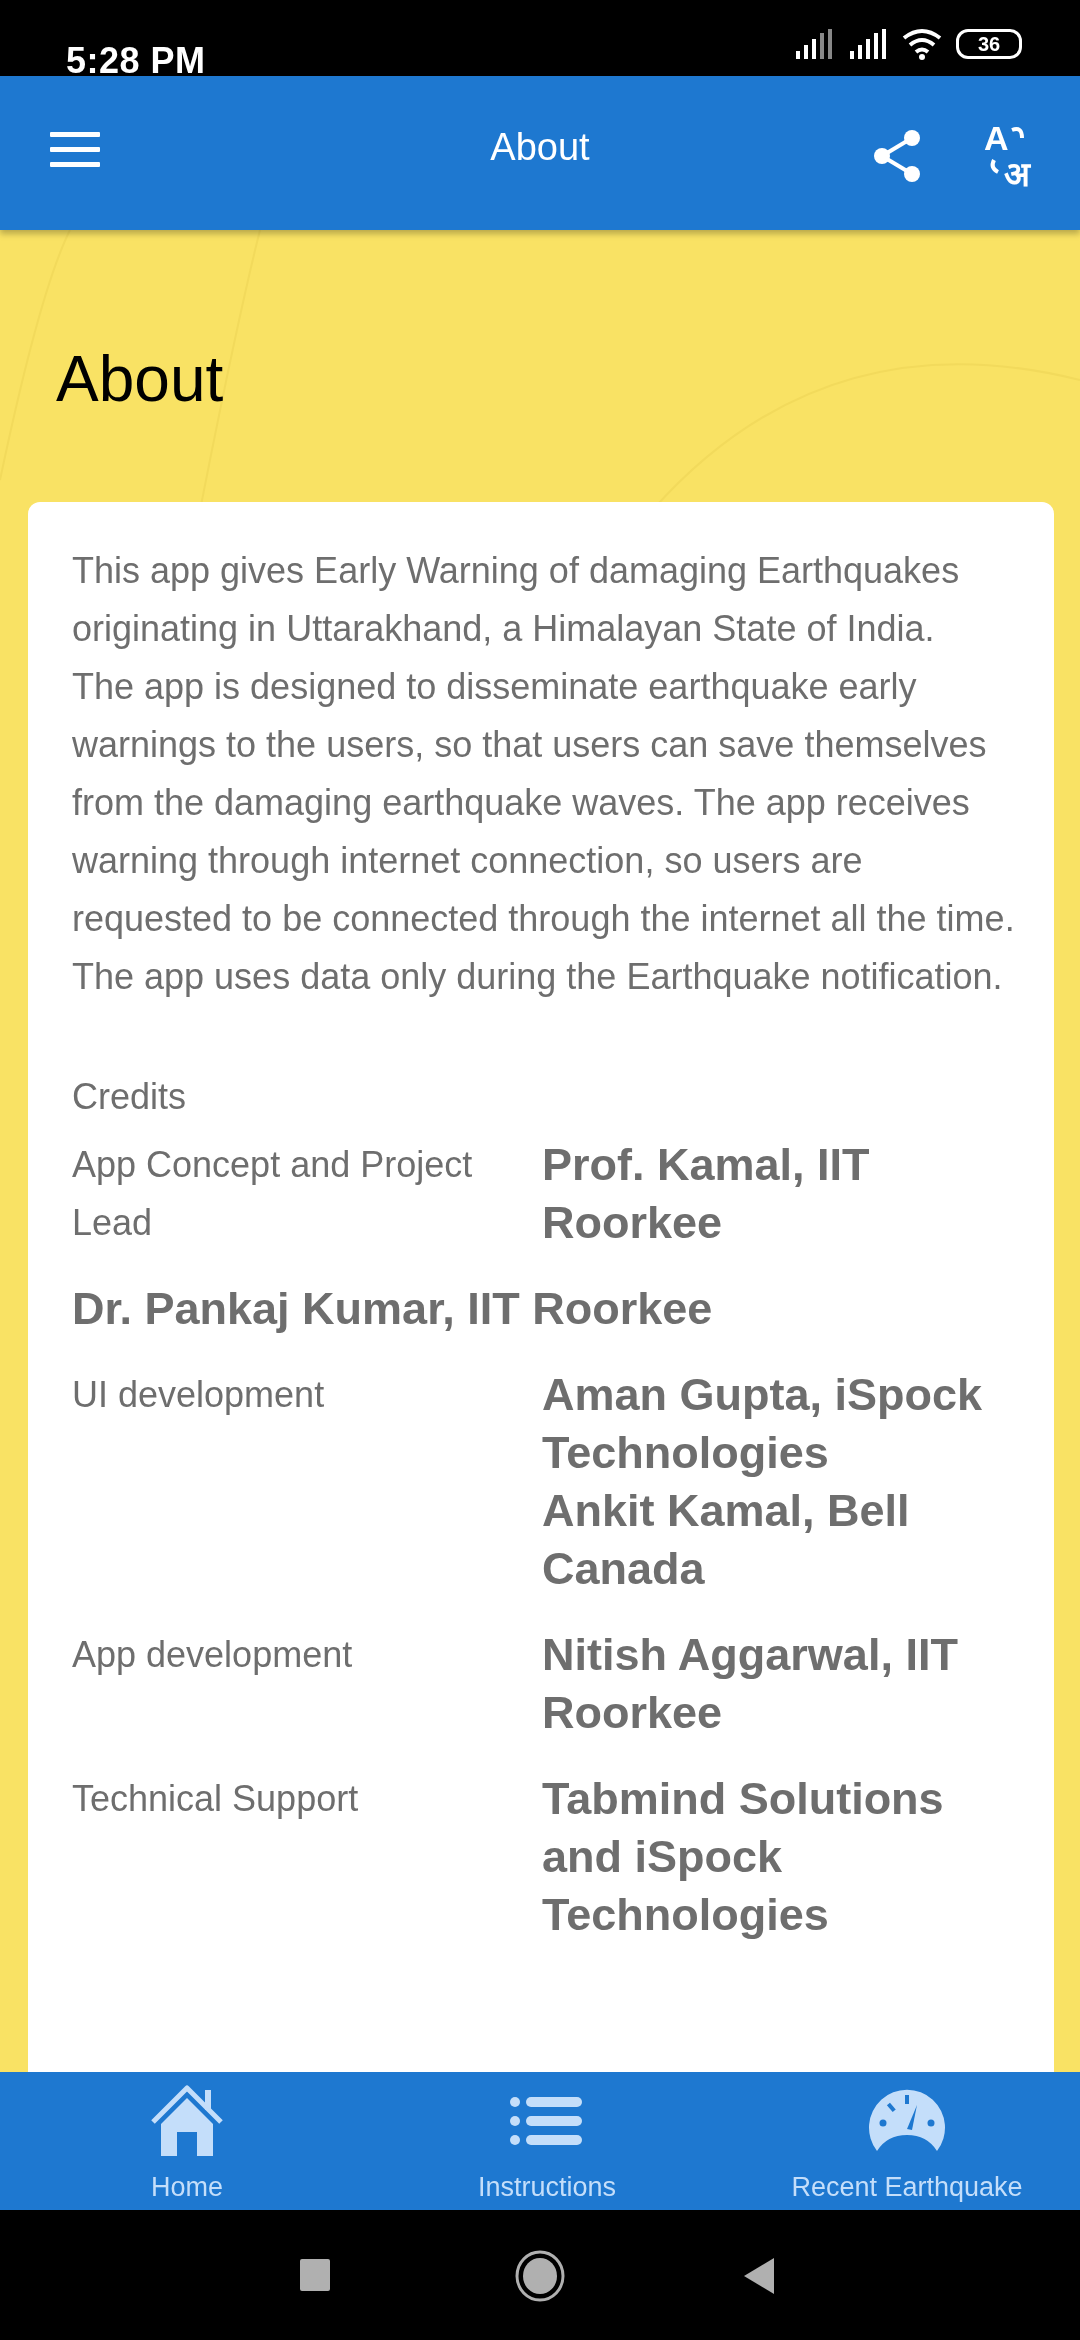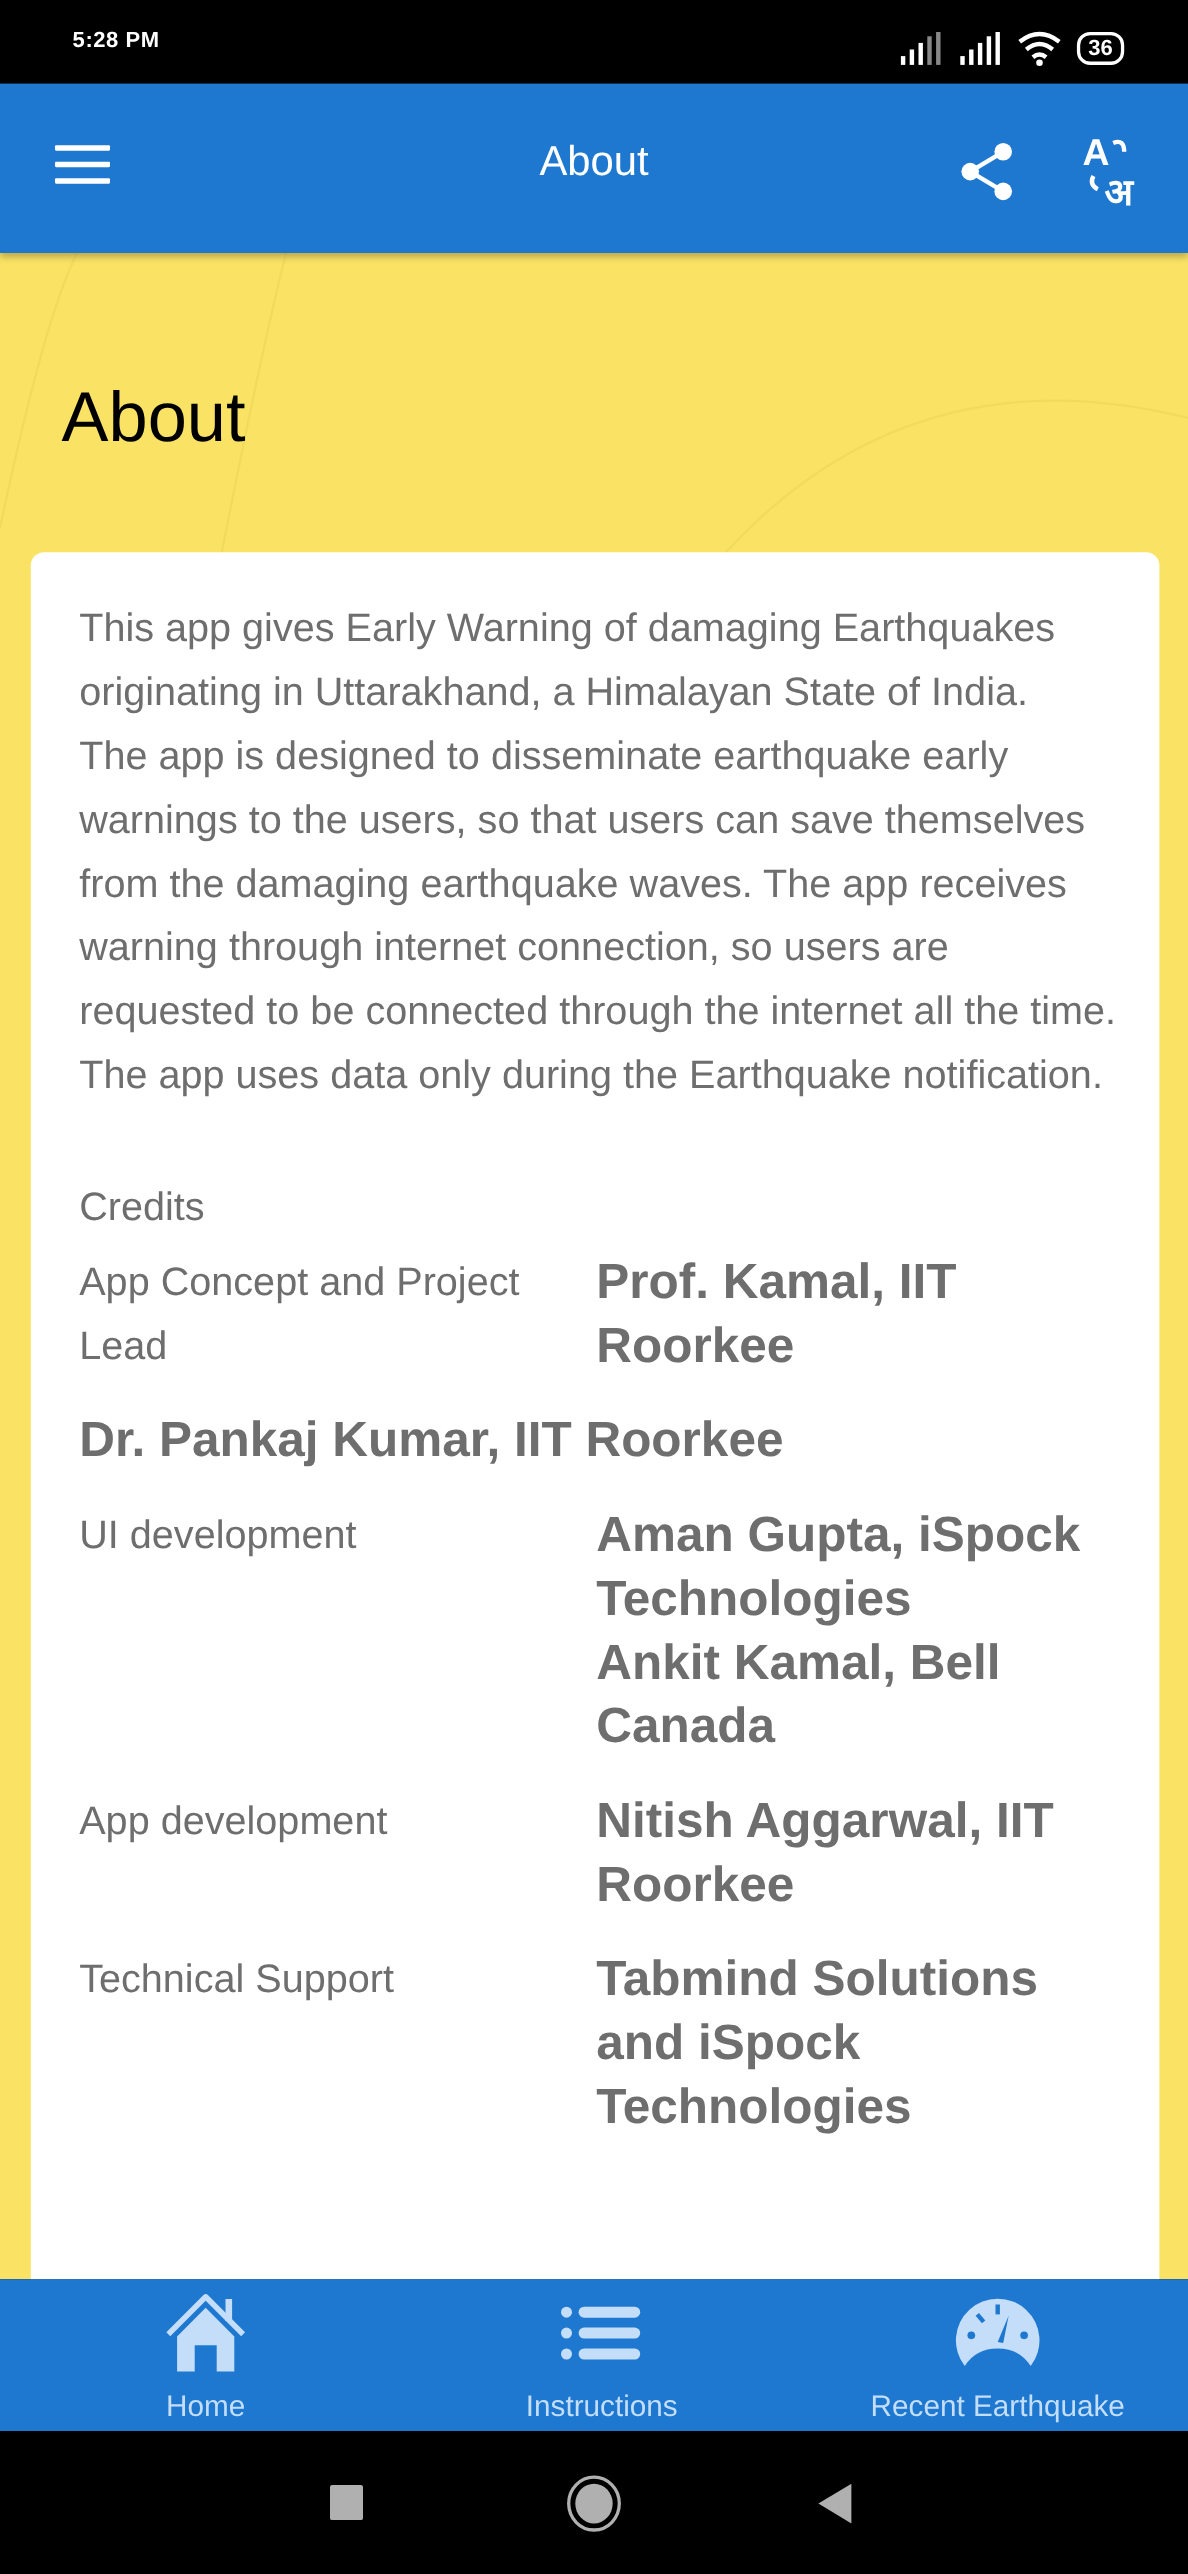--- a/index.html
+++ b/index.html
@@ -1,22 +1,22 @@
 <!DOCTYPE html>
 <html><head>
 <meta charset="utf-8">
 <style>
   * { box-sizing: border-box; margin: 0; padding: 0; }
   html, body { width: 1080px; height: 2340px; overflow: hidden; background: #000; }
   body { font-family: "Liberation Sans", "DejaVu Sans", sans-serif; position: relative; }
 
   .status-bar { position: absolute; top: 0; left: 0; width: 1080px; height: 76px; background: #000; color: #fff; }
-  .status-time { position: absolute; left: 66px; top: 26px; font-size: 20px; font-weight: bold; letter-spacing: 0.5px; }
+  .status-time { position: absolute; left: 66px; top: 40px; font-size: 36px; font-weight: bold; letter-spacing: 0.5px; }
   .status-icons { position: absolute; right: 58px; top: 28px; display: flex; align-items: center; gap: 14px; }
-  .battery { width: 43px; height: 30px; border: 3px solid #fff; border-radius: 12px; display: flex; align-items: center; justify-content: center; font-size: 20px; font-weight: bold; color: #fff; }
+  .battery { width: 66px; height: 30px; border: 3px solid #fff; border-radius: 12px; display: flex; align-items: center; justify-content: center; font-size: 20px; font-weight: bold; color: #fff; }
 
   .app-bar { position: absolute; top: 76px; left: 0; width: 1080px; height: 154px; background: #1e78d0; box-shadow: 0 4px 6px rgba(0,0,0,0.25); z-index: 2; }
   .menu-btn { position: absolute; left: 50px; top: 56px; width: 52px; height: 40px; cursor: pointer; }
   .menu-btn span { display: block; width: 50px; height: 5px; background: #fff; margin-bottom: 10px; border-radius: 1px; }
   .app-title { position: absolute; left: 0; right: 0; top: 50px; text-align: center; color: #fff; font-size: 38px; font-weight: 500; }
   .share-btn { position: absolute; left: 868px; top: 50px; width: 60px; height: 60px; cursor: pointer; }
   .lang-btn { position: absolute; left: 982px; top: 44px; width: 64px; height: 72px; cursor: pointer; }
 
   .content { position: absolute; top: 230px; left: 0; width: 1080px; height: 1842px; background: #f9e264; overflow: hidden; }
   .bg-curve { position: absolute; pointer-events: none; }

